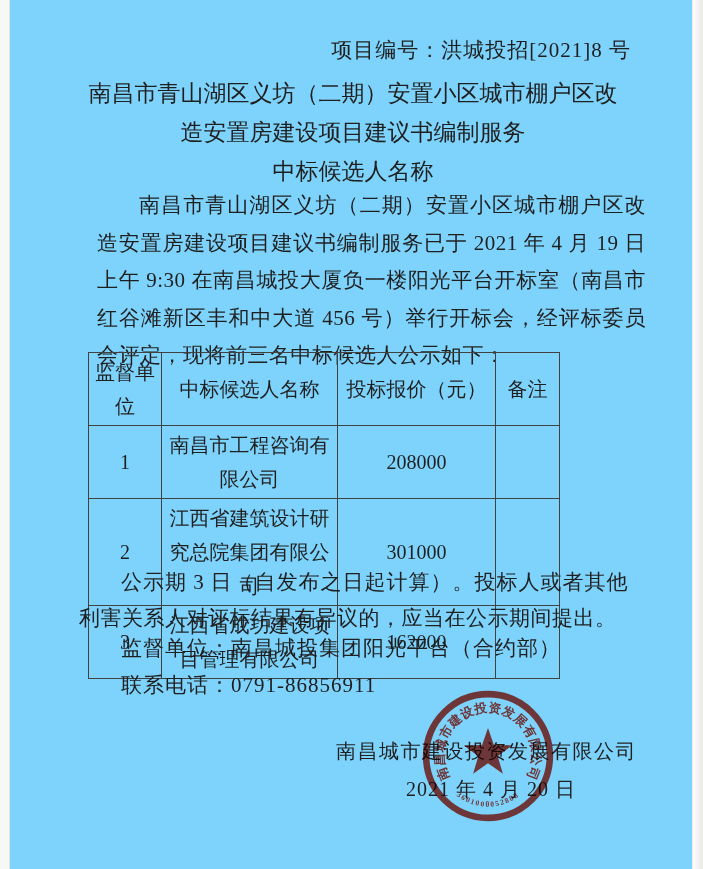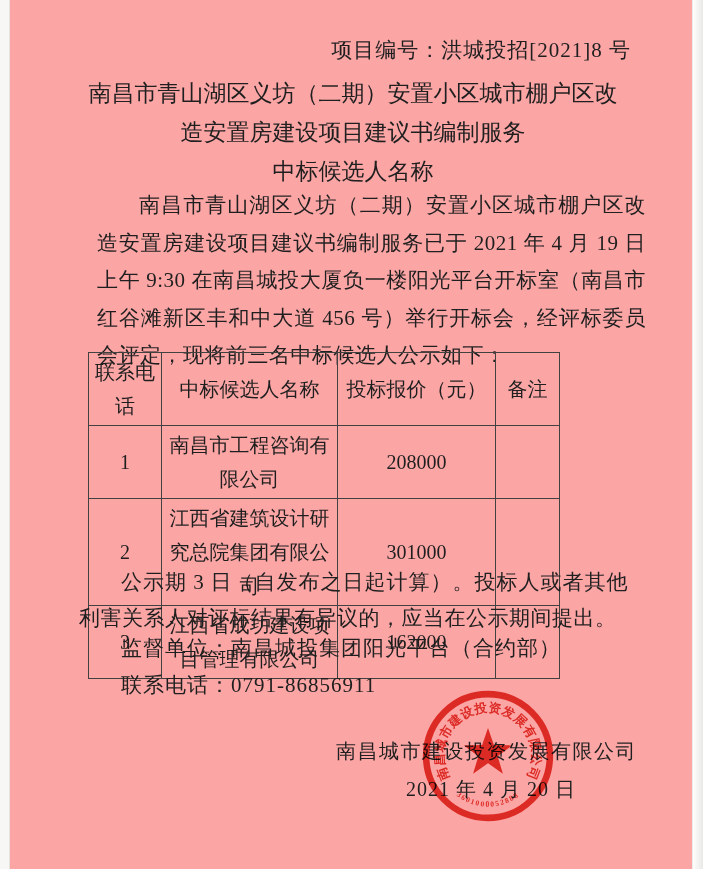--- a/index.html
+++ b/index.html
@@ -6,21 +6,21 @@
   body{
     width:703px;height:869px;
     background:#f2f2f0;
     font-family:"Liberation Serif","DejaVu Serif",serif;
     color:#1f1f1f;
     overflow:hidden;
   }
   .page{
     position:relative;
     width:703px;height:869px;
-    background:#fca5a5;
+    background:#7dd3fc;
     overflow:hidden;
   }
   
   .edge-left{
     position:absolute;left:0;top:0;width:9px;height:869px;
     background:#f7f7f5;border-right:1px solid #e3e3e0;
   }
   .edge-right{
     position:absolute;right:0;top:0;width:10px;height:869px;
     background:linear-gradient(to right,#fdfdfc,#e9e9e6);
@@ -107,21 +107,21 @@
 
   <table class="bid-table">
     <colgroup>
       <col class="col-rank">
         <col class="col-name">
         <col class="col-price">
         <col class="col-note">
     </colgroup>
     <tbody>
         <tr class="hdr">
-      <th>联系电话</th>
+      <th>监督单位</th>
       <th>中标候选人名称</th>
       <th>投标报价（元）</th>
       <th>备注</th>
     </tr>
     <tr class="r1">
       <td>1</td>
       <td>南昌市工程咨询有限公司</td>
       <td>208000</td>
       <td></td>
     </tr>

